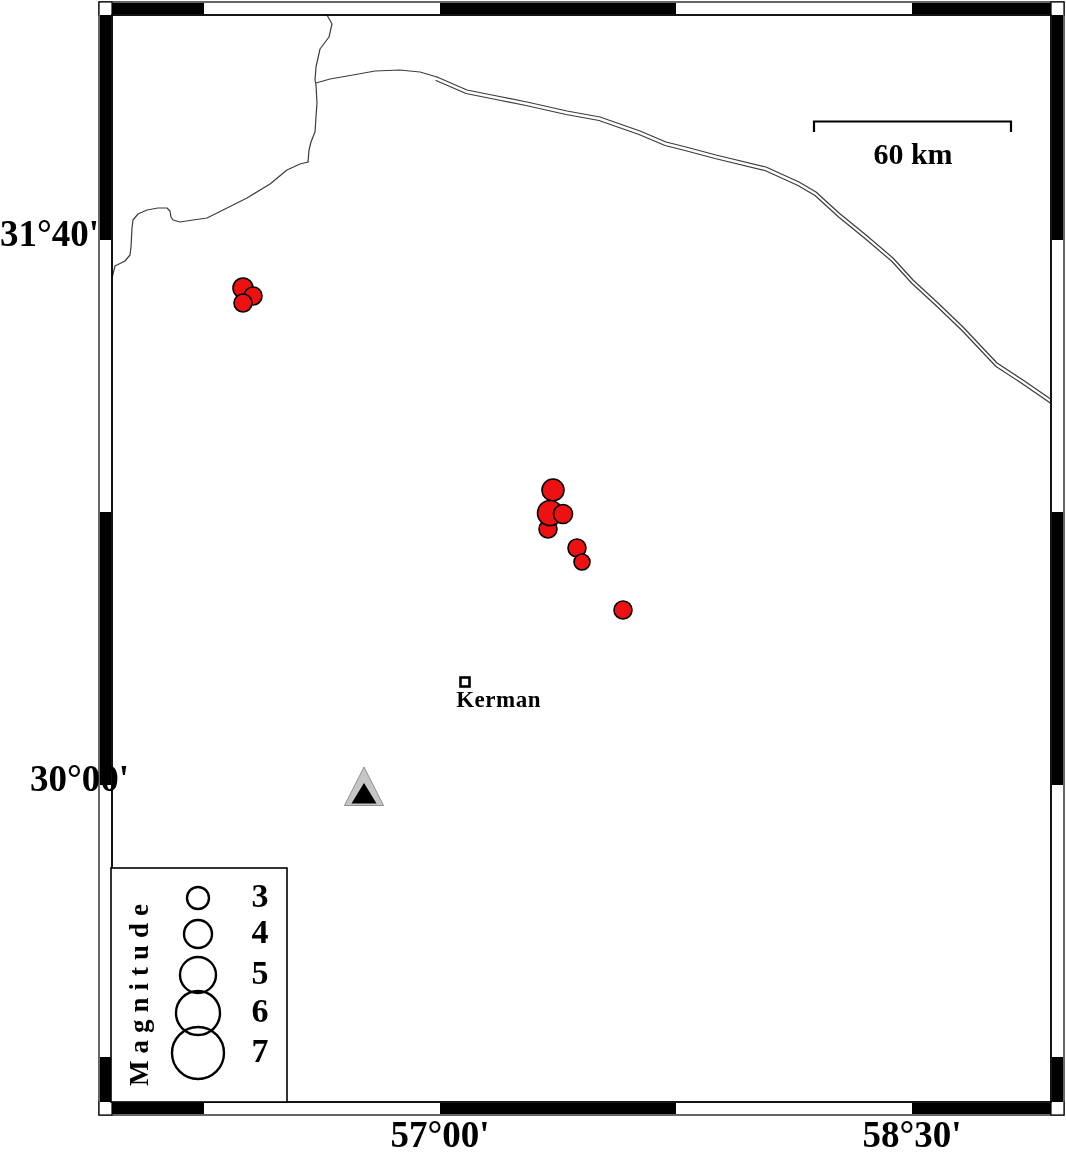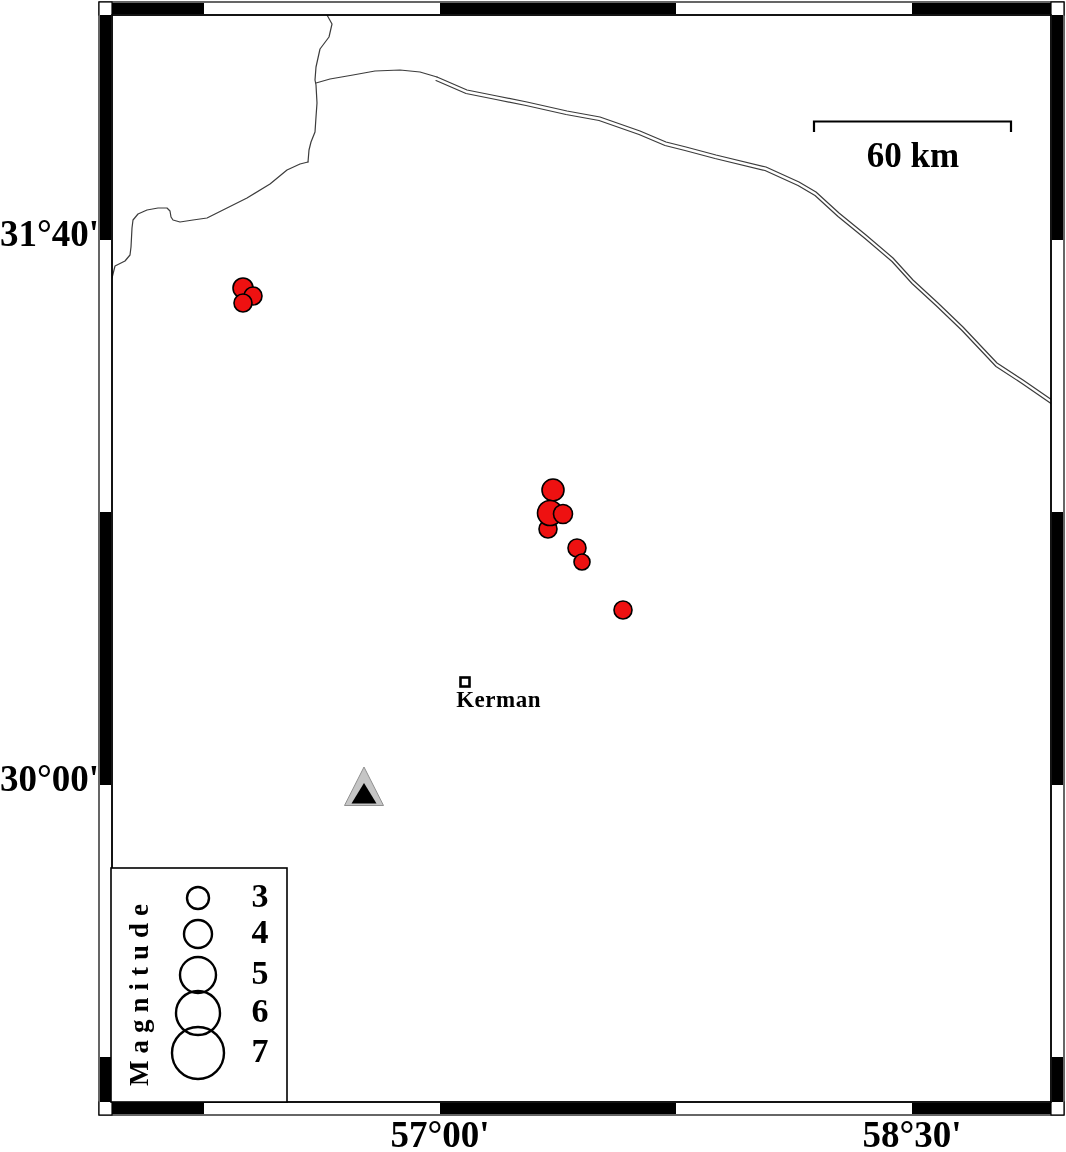--- a/index.html
+++ b/index.html
@@ -24,21 +24,21 @@
     font-size:37px;
   }
   .axis-bottom{
     width:180px;
     text-align:center;
     font-size:37px;
   }
   .scalebar-label{
     left:823px;top:138px;width:180px;
     text-align:center;
-    font-size:35px;
+    font-size:30px;
   }
   .city-label{
     left:391px;top:688px;width:150px;
     text-align:right;
     font-size:23px;
     letter-spacing:0.5px;
   }
   .legend-title{
     left:125px;top:1086px;
     font-size:27px;
@@ -127,21 +127,21 @@
           <circle cx="198" cy="898" r="11" fill="none" stroke="#000000" stroke-width="2.4"></circle>
           <circle cx="198" cy="934" r="14" fill="none" stroke="#000000" stroke-width="2.4"></circle>
           <circle cx="198" cy="975" r="18" fill="none" stroke="#000000" stroke-width="2.4"></circle>
           <circle cx="198" cy="1013" r="22" fill="none" stroke="#000000" stroke-width="2.4"></circle>
           <circle cx="198" cy="1053" r="26" fill="none" stroke="#000000" stroke-width="2.4"></circle>
         </g>
     </g>
   </svg>
 
   <div class="lbl axis-left" style="top:215px;">31°40'</div>
-  <div class="lbl axis-left" style="top:760px;">30°00'</div>
+  <div class="lbl axis-left" style="top:760px;padding-left:30px;">30°00'</div>
   <div class="lbl axis-bottom" style="left:350px;top:1116px;">57°00'</div>
   <div class="lbl axis-bottom" style="left:822px;top:1116px;">58°30'</div>
 
   <div class="lbl scalebar-label">60 km</div>
 
   <div class="lbl city-label">Kerman</div>
 
   <div class="lbl legend-title">Magnitude</div>
 
   <div id="legend-numbers">

